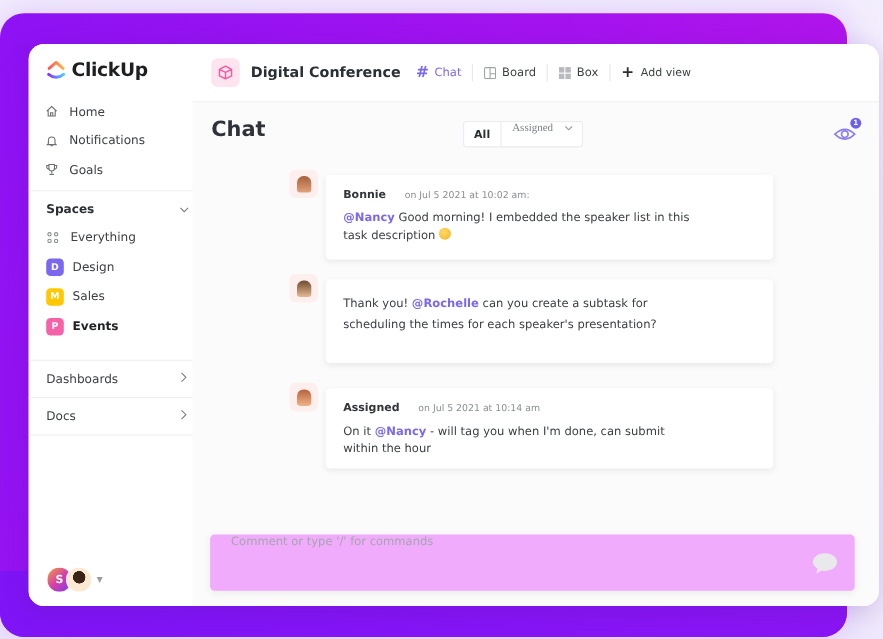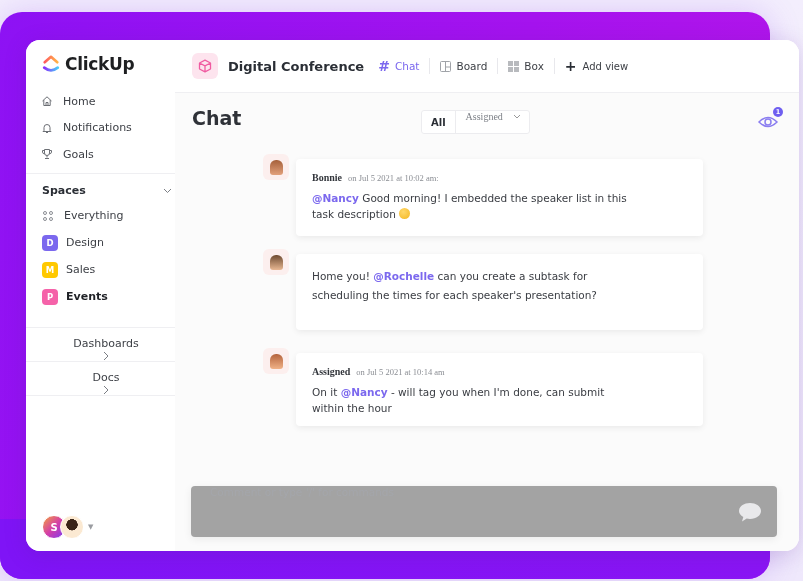--- a/index.html
+++ b/index.html
@@ -38,21 +38,21 @@
   .nav-item { display: flex; align-items: center; height: 26.5px; font-size: 11px; color: #3c3f45; cursor: pointer; }
   .nav-item .ic { width: 14px; height: 14px; margin-right: 9px; display: inline-flex; align-items: center; justify-content: center; color: #6c6f75; }
   .divider { position: absolute; left: 0; width: 155px; height: 1px; background: #efeff2; }
   .spaces-head { position: absolute; left: 16px; top: 143px; width: 130px; display: flex; justify-content: space-between; align-items: center; font-size: 11px; font-weight: bold; color: #2a2e35; }
   .spaces { position: absolute; left: 16px; top: 162px; width: 135px; }
   .space-item { display: flex; align-items: center; height: 27px; font-size: 11px; color: #3c3f45; cursor: pointer; }
   .space-item.active { font-weight: bold; color: #1f2126; }
   .badge { width: 16px; height: 16px; border-radius: 4px; color: #fff; font-size: 8.5px; font-weight: bold; display: inline-flex; align-items: center; justify-content: center; margin-right: 8px; }
   .dots-ic { width: 12px; margin-right: 9px; margin-left: 1px; display: inline-grid; grid-template-columns: 4px 4px; gap: 2px; }
   .dots-ic i { width: 4px; height: 4px; border: 1px solid #8a8d93; border-radius: 50%; display: block; }
-  .row-link { position: absolute; left: 16px; width: 128px; display: flex; justify-content: space-between; align-items: center; font-size: 11px; color: #3c3f45; cursor: pointer; flex-direction: column; }
+  .row-link { position: absolute; left: 16px; width: 128px; display: flex; justify-content: space-between; align-items: center; font-size: 11px; color: #3c3f45; cursor: pointer; }
   .chev { color: #7b7e84; font-size: 12px; }
   .avatars { position: absolute; left: 16px; top: 475px; display: flex; align-items: center; }
   .av-s { width: 24px; height: 24px; border-radius: 50%; background: linear-gradient(135deg, #f4a23c, #d43ea8 50%, #7b3df0); color: #fff; font-size: 10px; font-weight: bold; display: flex; align-items: center; justify-content: center; border: 1.5px solid #fff; }
   .av-p { width: 24px; height: 24px; border-radius: 50%; margin-left: -6px; background: radial-gradient(circle at 50% 40%, #3a2418 0 32%, #fbe9d2 34% 100%); border: 1.5px solid #fff; }
   .av-caret { margin-left: 4px; font-size: 7px; color: #9a9ca1; }
 
   
   .main { position: absolute; left: 149px; top: 0; right: 0; height: 100%; background: #fbfbfb; }
   .topbar { height: 53px; background: #fff; border-bottom: 1px solid #efeff2; display: flex; align-items: center; padding-left: 17px; }
   .proj-ic { width: 26px; height: 26px; border-radius: 6px; background: #fde4ee; display: flex; align-items: center; justify-content: center; margin-right: 10px; }
@@ -70,28 +70,28 @@
   .filter .f-all { padding: 0 9px; display: flex; align-items: center; font-weight: bold; color: #2a2e35; border-right: 1px solid #ececef; cursor: pointer; }
   .filter .f-assigned { padding: 0 8px 0 10px; display: flex; align-items: flex-start; color: #7d8087; cursor: pointer; font-family: Liberation Serif, serif; }
   .filter .f-chev { margin-left: 10px; font-size: 9px; color: #999; }
   .watch { position: absolute; right: 18px; top: 72px; width: 24px; height: 20px; cursor: pointer; }
   .watch .cnt { position: absolute; right: -2px; top: -5px; width: 10px; height: 10px; border-radius: 50%; background: #6f5ff0; color: #fff; font-size: 6.5px; font-weight: bold; display: flex; align-items: center; justify-content: center; }
 
   .msg { position: absolute; left: 88px; width: 440px; }
   .msg .mav { position: absolute; left: 0; top: 0; width: 26px; height: 26px; border-radius: 6px; background: #fcefee; display: flex; align-items: center; justify-content: center; }
   .msg .mav span { width: 13px; height: 15px; border-radius: 6px 6px 3px 3px; display: block; }
   .msg .card { position: absolute; left: 33px; top: 5px; width: 407px; background: #fff; border-radius: 4px; box-shadow: 0 2px 6px rgba(0,0,0,0.07); padding: 13px 16px 14px 16px; }
-  .msg .meta { display: flex; align-items: baseline; gap: 6px; margin-bottom: 7px; font-family: Liberation Serif, serif; }
+  .msg .meta { display: flex; align-items: baseline; gap: 17px; margin-bottom: 7px; }
   .msg .author { font-size: 10px; font-weight: bold; color: #33363c; }
   .msg .time { font-size: 8.5px; color: #8a8d93; }
   .msg .text { font-size: 10.5px; line-height: 16px; color: #3a3d43; width: 320px; }
   .mention { color: #7b68ee; font-weight: bold; }
   .emoji { display: inline-block; width: 11px; height: 11px; border-radius: 50%; background: radial-gradient(circle at 40% 35%, #ffd86a, #f3b61f); vertical-align: -1px; margin-left: 3px; }
 
-  .composer { position: absolute; left: 16px; top: 446px; width: 586px; height: 51px; background: #a3a3a3; border-radius: 4px; box-shadow: 0 2px 8px rgba(0,0,0,0.07); display: flex; align-items: flex-start; padding-left: 19px; }
+  .composer { position: absolute; left: 16px; top: 446px; width: 586px; height: 51px; background: #f0abfc; border-radius: 4px; box-shadow: 0 2px 8px rgba(0,0,0,0.07); display: flex; align-items: flex-start; padding-left: 19px; }
   .composer input { border: none; outline: none; font-family: "DejaVu Sans", "Liberation Sans", sans-serif; font-size: 10.5px; color: #333; width: 500px; background: transparent; }
   .composer input::placeholder { color: #a4a6ab; }
   .send { position: absolute; right: 14px; top: 15px; width: 26px; height: 22px; cursor: pointer; }
 </style>
 </head>
 <body>
 
 <div class="bg-card"></div>
 
 <div class="window">
@@ -278,21 +278,21 @@
         </div>
         <div class="text"><span class="mention">@Nancy</span><span> Good morning! I embedded the speaker list in this task description</span><span class="emoji"></span></div>
       </div>
     </div>
 
     <div class="msg" style="top:209px">
       <div class="mav">
           <span style="background:linear-gradient(#6d4a30,#e8b893)"></span>
         </div>
       <div class="card" style="height:76px">
-        <div class="text" style="line-height:19px;width:330px"><span>Home you! </span><span class="mention">@Rochelle</span><span> can you create a subtask for scheduling the times for each speaker's presentation?</span></div>
+        <div class="text" style="line-height:19px;width:330px"><span>Thank you! </span><span class="mention">@Rochelle</span><span> can you create a subtask for scheduling the times for each speaker's presentation?</span></div>
       </div>
     </div>
 
     <div class="msg" style="top:308px">
       <div class="mav">
           <span style="background:linear-gradient(#b4633c,#f0b287)"></span>
         </div>
       <div class="card" style="height:73px">
         <div class="meta">
           <span class="author">Assigned</span>

